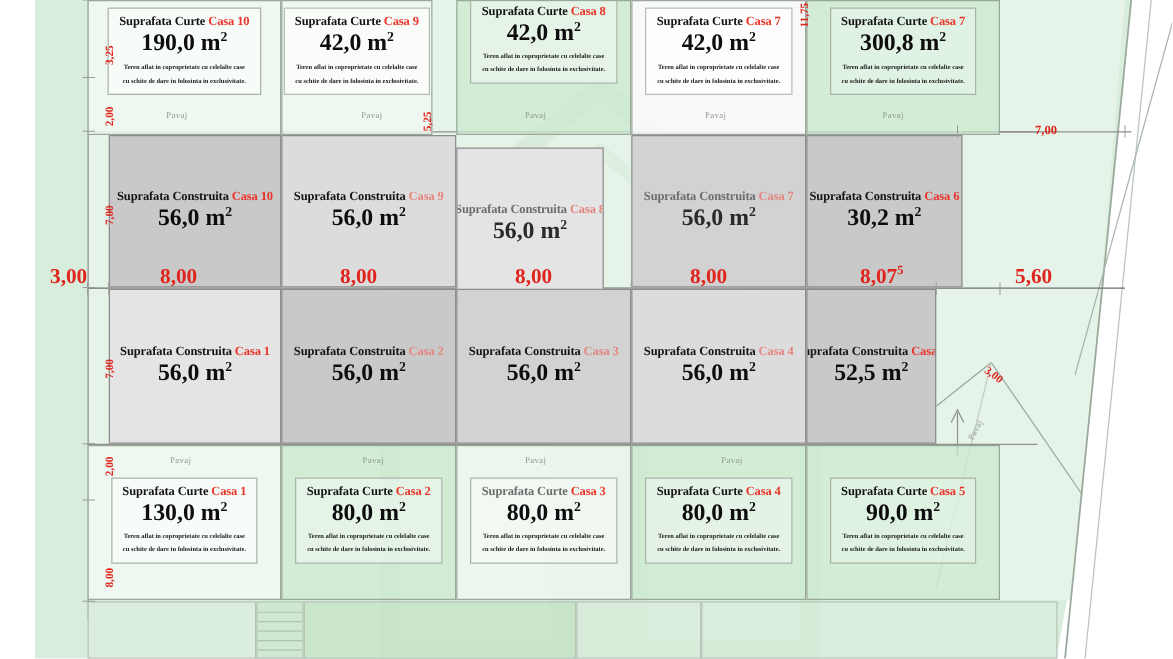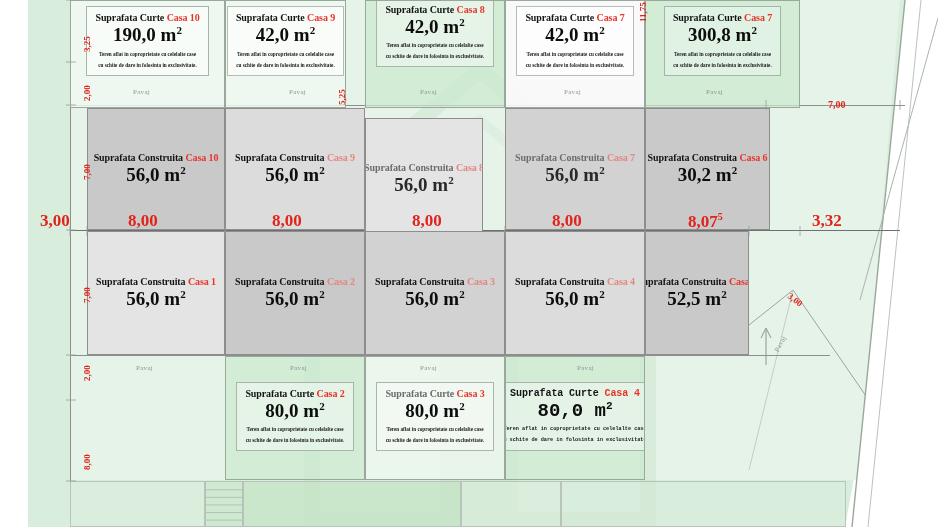--- a/index.html
+++ b/index.html
@@ -350,20 +350,33 @@
   <div class="cell constr" style="left:645px; top:231px; width:104px; height:124px;">
     <div class="cell-title">
       <span>Suprafata Construita</span>
       <span class="casa">Casa 5</span>
     </div>
     <div class="cell-area">
       <span>52,5 m</span><sup>2</sup>
     </div>
   </div>
 
+  <div class="cell curte pale" style="left:70px; top:356px; width:155px; height:124px; justify-content:flex-end;">
+    <div class="card" style="margin-bottom:28px;">
+      <div class="cell-title">
+        <span>Suprafata Curte</span>
+        <span class="casa">Casa 1</span>
+      </div>
+      <div class="cell-area">
+        <span>130,0 m</span><sup>2</sup>
+      </div>
+      <div class="cell-note">Teren aflat in coproprietate cu celelalte case</div>
+      <div class="cell-note">cu schite de dare in folosinta in exclusivitate.</div>
+    </div>
+  </div>
   <div class="pavaj" style="left:136px; top:364px;">Pavaj</div>
 
   <div class="cell curte" style="left:225px; top:356px; width:140px; height:124px; justify-content:flex-end;">
     <div class="card noborder" style="margin-bottom:28px; background:rgba(255,255,255,0.42); border:1px solid #a9b5aa;">
       <div class="cell-title">
         <span>Suprafata Curte</span>
         <span class="casa">Casa 2</span>
       </div>
       <div class="cell-area">
         <span>80,0 m</span><sup>2</sup>
@@ -383,34 +396,47 @@
       <div class="cell-area">
         <span>80,0 m</span><sup>2</sup>
       </div>
       <div class="cell-note">Teren aflat in coproprietate cu celelalte case</div>
       <div class="cell-note">cu schite de dare in folosinta in exclusivitate.</div>
     </div>
   </div>
   <div class="pavaj" style="left:420px; top:364px;">Pavaj</div>
 
   <div class="cell curte" style="left:505px; top:356px; width:140px; height:124px; justify-content:flex-end;">
-    <div class="card noborder" style="margin-bottom:28px; background:rgba(255,255,255,0.40); border:1px solid #a9b5aa;font-family:Liberation Mono, monospace;">
+    <div class="card noborder" style="margin-bottom:28px; background:rgba(255,255,255,0.40); border:1px solid #a9b5aa;">
       <div class="cell-title">
         <span>Suprafata Curte</span>
         <span class="casa">Casa 4</span>
       </div>
       <div class="cell-area">
         <span>80,0 m</span><sup>2</sup>
       </div>
       <div class="cell-note">Teren aflat in coproprietate cu celelalte case</div>
       <div class="cell-note">cu schite de dare in folosinta in exclusivitate.</div>
     </div>
   </div>
   <div class="pavaj" style="left:577px; top:364px;">Pavaj</div>
 
+  <div class="cell curte" style="left:645px; top:356px; width:155px; height:124px; justify-content:flex-end;">
+    <div class="card noborder" style="margin-bottom:28px; background:rgba(255,255,255,0.30); border:1px solid #a6b3a7;">
+      <div class="cell-title">
+        <span>Suprafata Curte</span>
+        <span class="casa">Casa 5</span>
+      </div>
+      <div class="cell-area">
+        <span>90,0 m</span><sup>2</sup>
+      </div>
+      <div class="cell-note">Teren aflat in coproprietate cu celelalte case</div>
+      <div class="cell-note">cu schite de dare in folosinta in exclusivitate.</div>
+    </div>
+  </div>
 
   <div class="pavaj rot" style="left:772px; top:340px;">Pavaj</div>
 
   <div class="sidewalk" style="left:70px; top:481px; width:135px; height:46px;"></div>
   <div class="stair" style="left:205px; top:481px; width:38px; height:46px;">
     <svg width="100%" height="100%" viewBox="0 0 38 46">
       <line x1="0" y1="8" x2="38" y2="8" stroke="#b0c2b1" stroke-width="1"></line>
       <line x1="0" y1="16" x2="38" y2="16" stroke="#b0c2b1" stroke-width="1"></line>
       <line x1="0" y1="24" x2="38" y2="24" stroke="#b0c2b1" stroke-width="1"></line>
       <line x1="0" y1="32" x2="38" y2="32" stroke="#b0c2b1" stroke-width="1"></line>
@@ -422,21 +448,21 @@
   <div class="sidewalk" style="left:561px; top:481px; width:285px; height:46px; background:rgba(216,236,218,0.55);"></div>
 
   <div class="dim big" style="left:40px;  top:211px;">3,00</div>
   <div class="dim big" style="left:128px; top:211px;">8,00</div>
   <div class="dim big" style="left:272px; top:211px;">8,00</div>
   <div class="dim big" style="left:412px; top:211px;">8,00</div>
   <div class="dim big" style="left:552px; top:211px;">8,00</div>
   <div class="dim big" style="left:688px; top:211px;">
     <span>8,07</span><sup>5</sup>
   </div>
-  <div class="dim big" style="left:812px; top:211px;">3,32</div>
+  <div class="dim big" style="left:812px; top:211px;">5,60</div>
 
   <div class="dim small vert" style="left:82px; top:52px;">3,25</div>
   <div class="dim small vert" style="left:82px; top:101px;">2,00</div>
   <div class="dim small vert" style="left:82px; top:180px;">7,00</div>
   <div class="dim small vert" style="left:82px; top:303px;">7,00</div>
   <div class="dim small vert" style="left:82px; top:381px;">2,00</div>
   <div class="dim small vert" style="left:82px; top:470px;">8,00</div>
 
   <div class="dim small vert" style="left:638px; top:22px;">11,75</div>
   <div class="dim small vert" style="left:337px; top:105px;">5,25</div>

